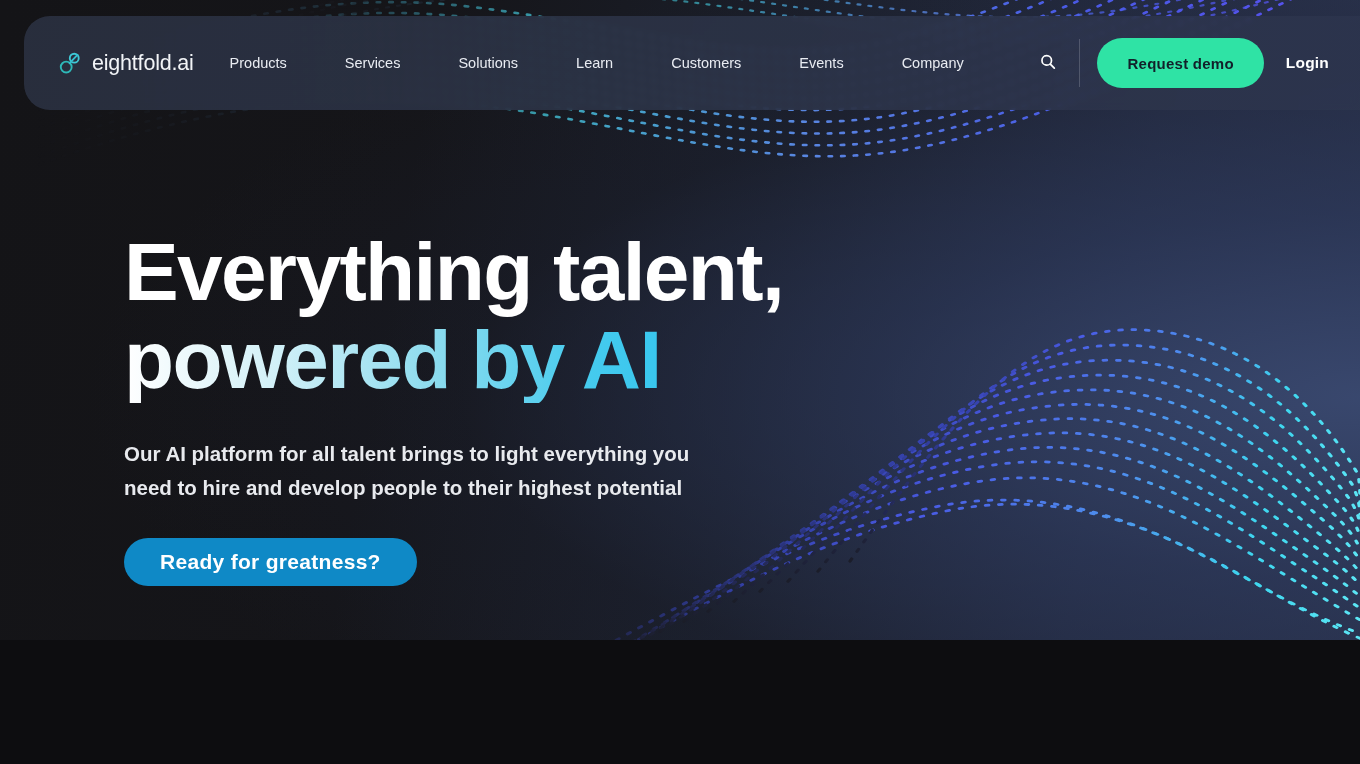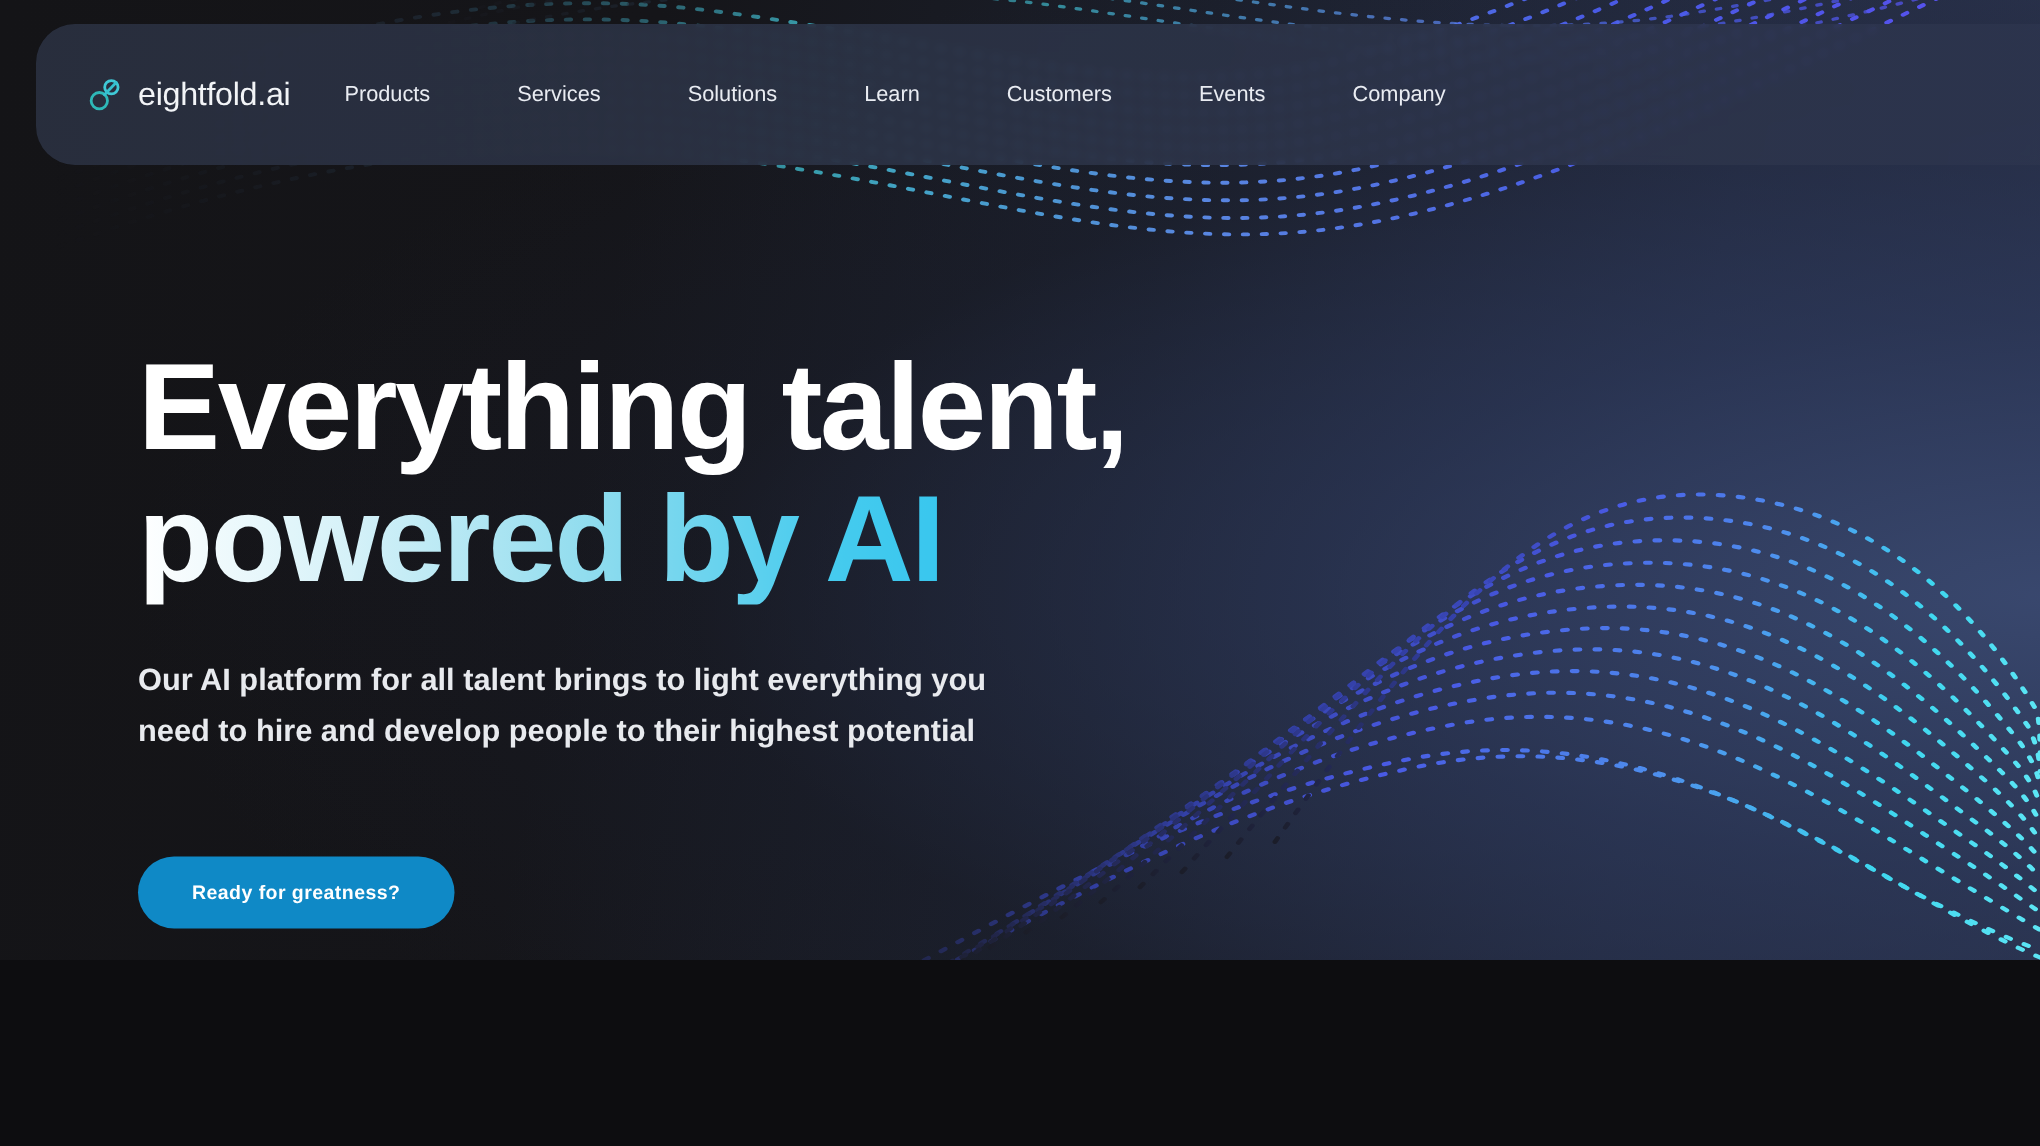--- a/index.html
+++ b/index.html
@@ -55,40 +55,40 @@
     border:none; border-radius:26px; padding:0 30px; height:50px;
     letter-spacing:0.25px; cursor:pointer; white-space:nowrap;
     font-family:"Liberation Sans", sans-serif;
   }
   .login-link {
     color:#ffffff; font-size:15.5px; font-weight:bold; letter-spacing:0.2px;
     margin-left:22px; margin-right:31px; cursor:pointer; text-decoration:none; white-space:nowrap;
   }
 
   
-  #hero { position:absolute; left:92px; top:228px; z-index:10; }
+  #hero { position:absolute; left:124px; top:228px; z-index:10; }
   .hero-h1 {
     font-size:82px; font-weight:bold; line-height:1.07;
     letter-spacing:-1.6px; margin:0;
   }
   .hl-1 { display:block; color:#ffffff; }
   .hl-2 {
     display:block;
     background:linear-gradient(90deg,#ffffff 0%, #d4f1f8 22%, #8fdcee 46%, #46cbee 70%, #22bfee 100%);
     -webkit-background-clip:text; background-clip:text;
     -webkit-text-fill-color:transparent; color:transparent;
   }
   .hero-sub {
     margin-top:34px; color:#e8eaee; font-size:20.5px; line-height:1.62;
     max-width:600px; font-weight:bold;
   }
   .btn-cta {
-    margin-top:67px; display:inline-block;
+    margin-top:34px; display:inline-block;
     background:#0f89c6; color:#ffffff;
-    font-size:13px; font-weight:bold; letter-spacing:0.3px;
+    font-size:21px; font-weight:bold; letter-spacing:0.3px;
     border:none; border-radius:26px; padding:0 36px; height:48px; line-height:48px;
     cursor:pointer; white-space:nowrap; text-decoration:none;
     font-family:"Liberation Sans", sans-serif;
   }
 </style>
 </head>
 <body>
 
 <div id="page">
 
@@ -186,20 +186,33 @@
     <nav id="nav">
       <a class="nav-item" href="#">Products</a>
       <a class="nav-item" href="#">Services</a>
       <a class="nav-item" href="#">Solutions</a>
       <a class="nav-item" href="#">Learn</a>
       <a class="nav-item" href="#">Customers</a>
       <a class="nav-item" href="#">Events</a>
       <a class="nav-item" href="#">Company</a>
     </nav>
 
+    <div id="header-right">
+      <button class="search-btn">
+        <span>
+          <svg viewBox="0 0 20 20" width="18" height="18" aria-hidden="true">
+            <circle cx="8.6" cy="8.2" r="5.3" fill="none" stroke="#ffffff" stroke-width="1.9"></circle>
+            <line x1="12.6" y1="12.3" x2="17" y2="16.8" stroke="#ffffff" stroke-width="2" stroke-linecap="round"></line>
+          </svg>
+        </span>
+      </button>
+      <span class="divider"></span>
+      <button class="btn-demo">Request demo</button>
+      <a class="login-link" href="#">Login</a>
+    </div>
   </header>
 
   <section id="hero">
     <h1 class="hero-h1">
       <span class="hl-1">Everything talent,</span>
       <span class="hl-2">powered by AI</span>
     </h1>
     <p class="hero-sub">Our AI platform for all talent brings to light everything you need to hire and develop people to their highest potential</p>
     <a class="btn-cta" href="#">Ready for greatness?</a>
   </section>

